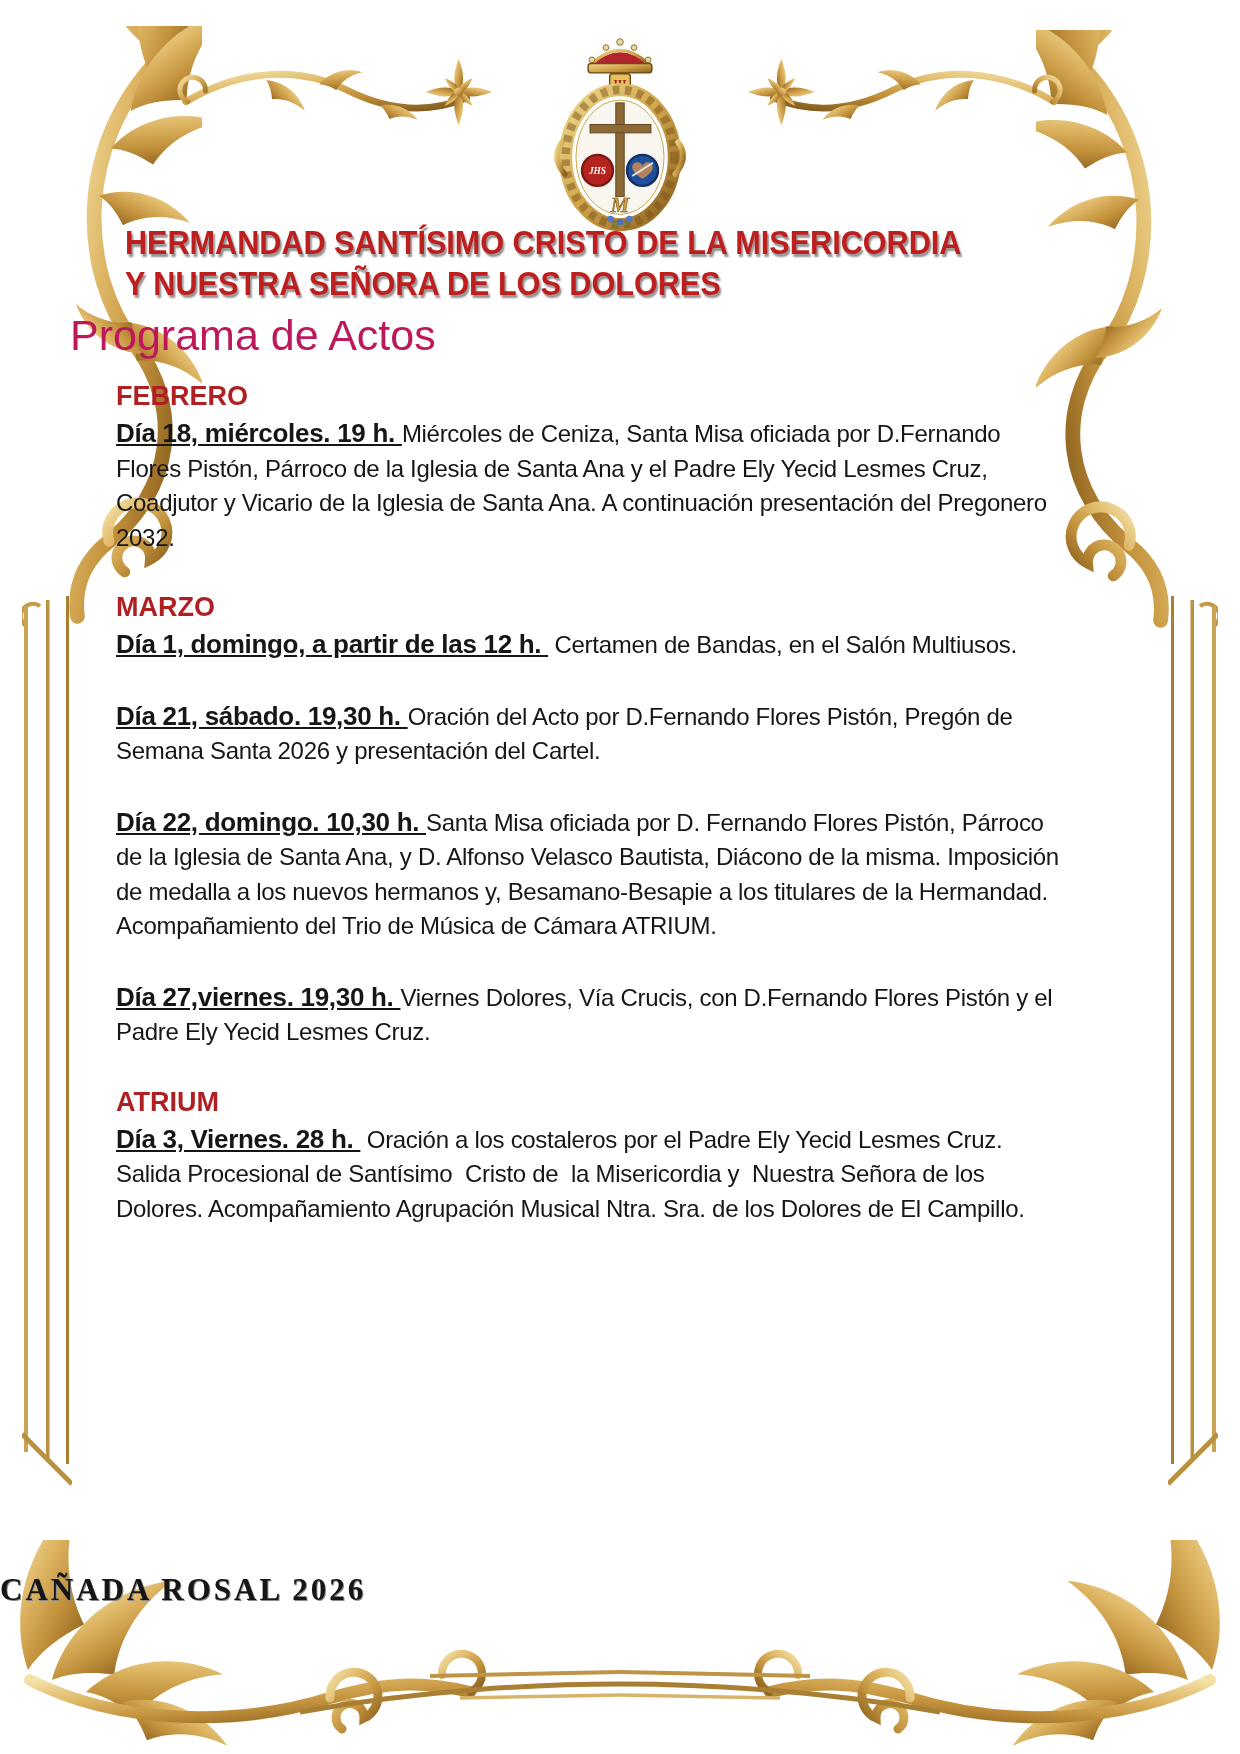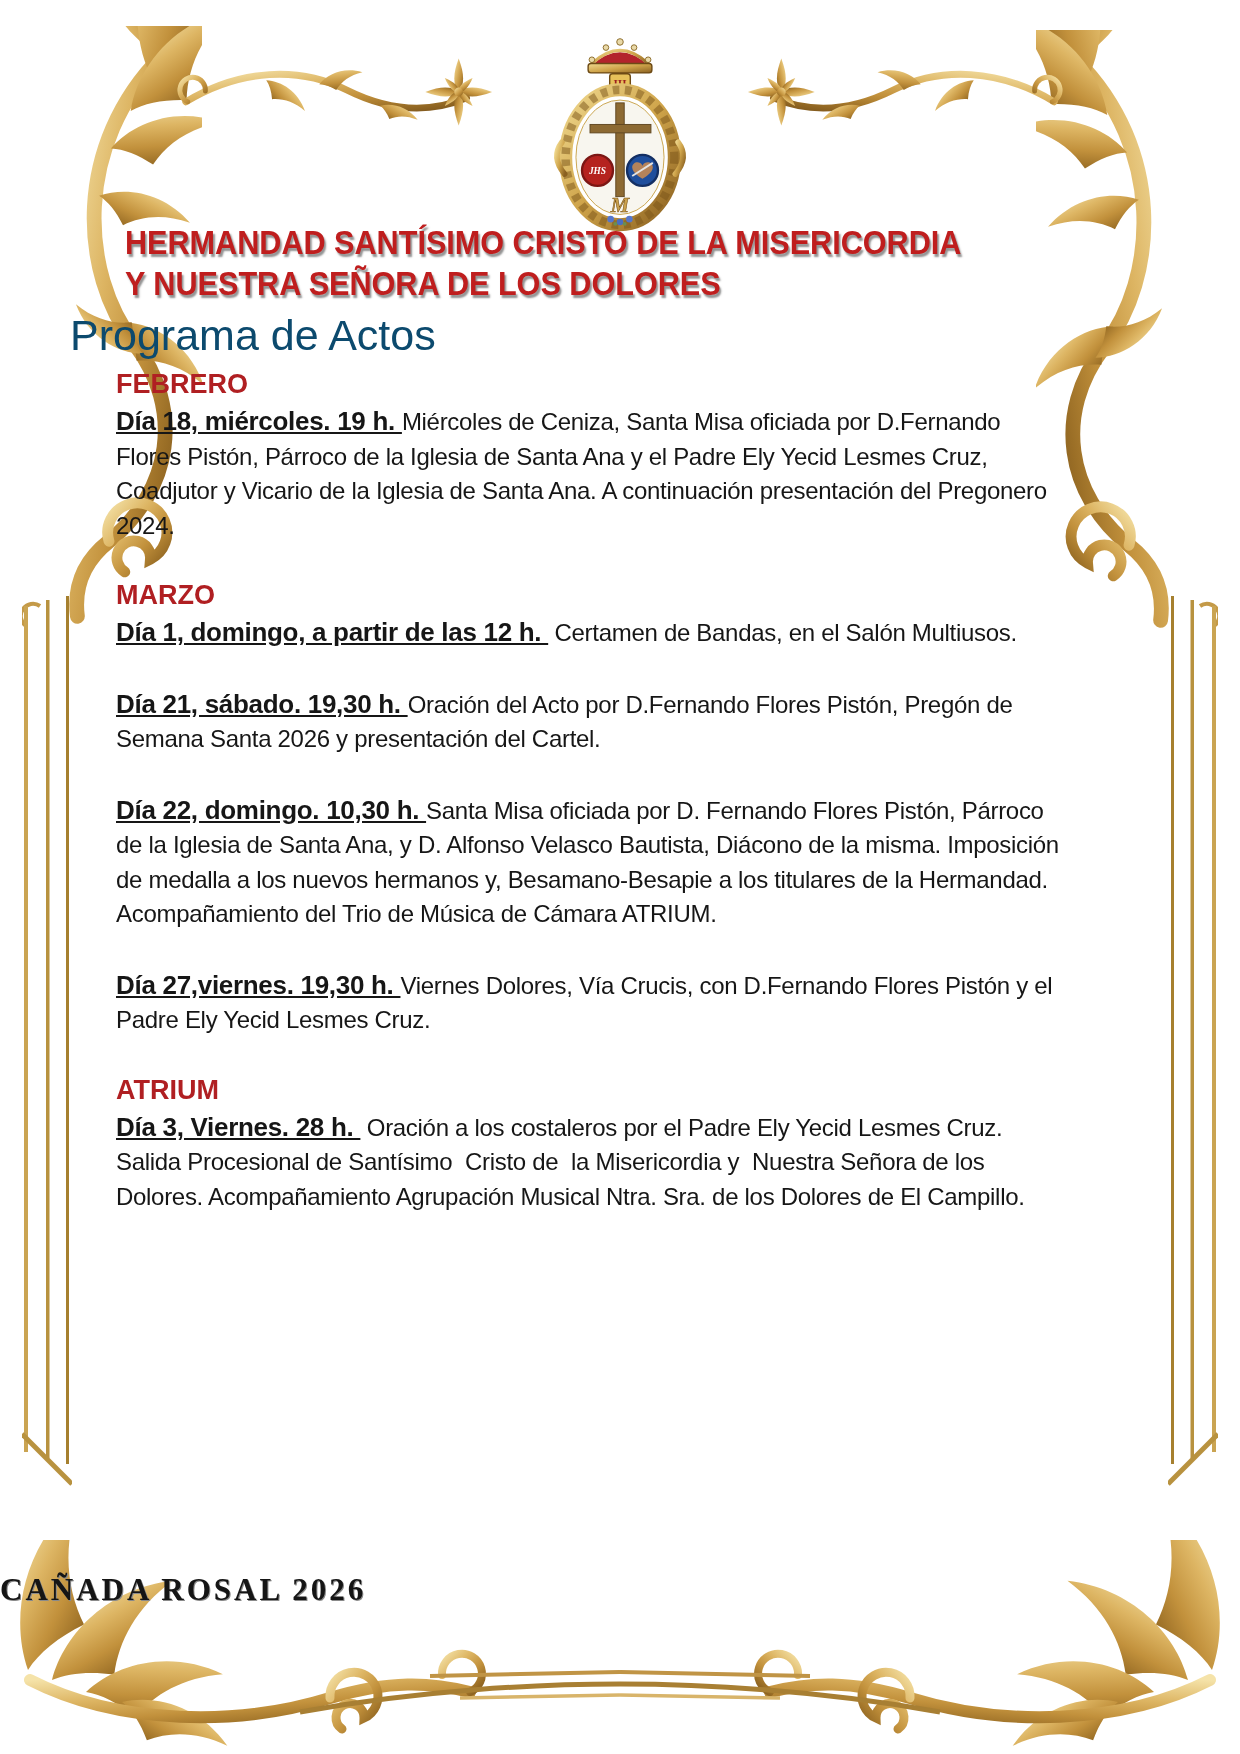--- a/index.html
+++ b/index.html
@@ -20,23 +20,23 @@
   .crest{position:absolute;left:545px;top:30px;width:150px;height:202px;}
   
   .title-wrap{position:absolute;left:70px;top:222px;width:1100px;}
   .title-line{
     font-size:34px;font-weight:700;line-height:41px;color:#bf1e1e;
     transform:scaleX(0.9);transform-origin:50% 50%;
     text-shadow:2px 3px 2px rgba(110,110,110,0.75);
     letter-spacing:0px;white-space:nowrap;
   }
   .subtitle{
-    margin-top:7px;font-size:43px;font-weight:400;color:#0c4a6e;line-height:48px;
-  }
-  .content{position:absolute;left:116px;top:368px;width:950px;color:#161616;}
+    margin-top:7px;font-size:43px;font-weight:400;color:#be185d;line-height:48px;
+  }
+  .content{position:absolute;left:116px;top:380px;width:950px;color:#161616;}
   .month-section{margin:0;}
   .month{
     margin:0 0 4px 0;font-size:27px;font-weight:700;color:#b01f22;line-height:32px;
   }
   .event{
     margin:0 0 36px 0;font-size:24px;line-height:34.5px;letter-spacing:-0.3px;
     white-space:pre-wrap;
   }
   .event .lead{font-size:26px;font-weight:700;text-decoration:underline;}
   .footer{
@@ -197,21 +197,21 @@
   <div class="title-wrap">
     <div class="title-line">HERMANDAD SANTÍSIMO CRISTO DE LA MISERICORDIA</div>
     <div class="title-line">Y NUESTRA SEÑORA DE LOS DOLORES</div>
     <div class="subtitle">Programa de Actos</div>
   </div>
 
   <div class="content">
     <div>
         <section class="month-section">
           <h3 class="month">FEBRERO</h3>
-          <p class="event"><strong class="lead">Día 18, miércoles. 19 h. </strong><span class="desc">Miércoles de Ceniza, Santa Misa oficiada por D.Fernando Flores Pistón, Párroco de la Iglesia de Santa Ana y el Padre Ely Yecid Lesmes Cruz, Coadjutor y Vicario de la Iglesia de Santa Ana. A continuación presentación del Pregonero 2024.</span></p>
+          <p class="event"><strong class="lead">Día 18, miércoles. 19 h. </strong><span class="desc">Miércoles de Ceniza, Santa Misa oficiada por D.Fernando Flores Pistón, Párroco de la Iglesia de Santa Ana y el Padre Ely Yecid Lesmes Cruz, Coadjutor y Vicario de la Iglesia de Santa Ana. A continuación presentación del Pregonero 2032.</span></p>
         </section>
         <section class="month-section">
           <h3 class="month">MARZO</h3>
           <p class="event"><strong class="lead">Día 1, domingo, a partir de las 12 h. </strong><span class="desc"> Certamen de Bandas, en el Salón Multiusos.</span></p>
           <p class="event"><strong class="lead">Día 21, sábado. 19,30 h. </strong><span class="desc">Oración del Acto por D.Fernando Flores Pistón, Pregón de Semana Santa 2026 y presentación del Cartel.</span></p>
           <p class="event"><strong class="lead">Día 22, domingo. 10,30 h. </strong><span class="desc">Santa Misa oficiada por D. Fernando Flores Pistón, Párroco de la Iglesia de Santa Ana, y D. Alfonso Velasco Bautista, Diácono de la misma. Imposición de medalla a los nuevos hermanos y, Besamano-Besapie a los titulares de la Hermandad. Acompañamiento del Trio de Música de Cámara ATRIUM.</span></p>
           <p class="event"><strong class="lead">Día 27,viernes. 19,30 h. </strong><span class="desc">Viernes Dolores, Vía Crucis, con D.Fernando Flores Pistón y el Padre Ely Yecid Lesmes Cruz.</span></p>
         </section>
         <section class="month-section">
           <h3 class="month">ATRIUM</h3>

